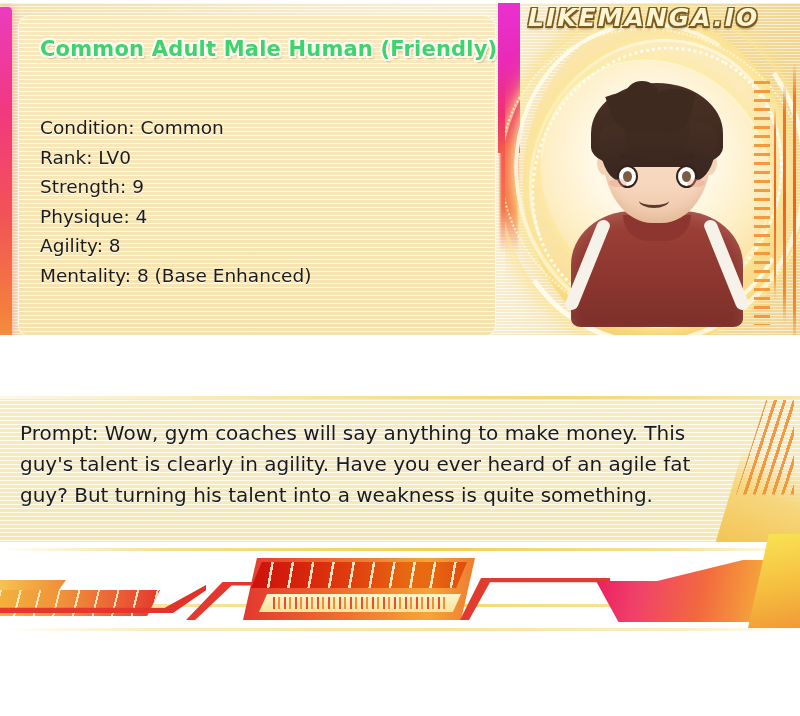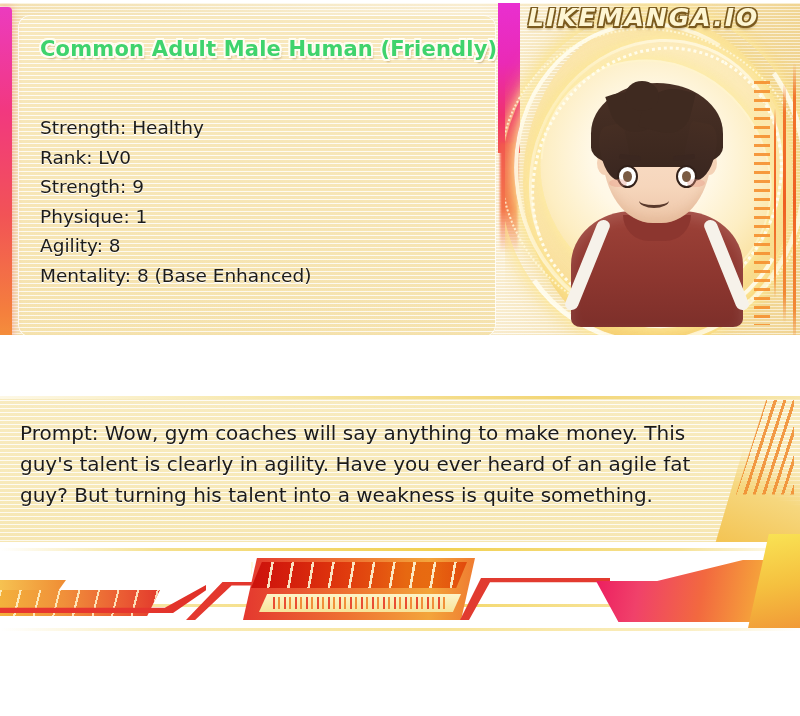--- a/index.html
+++ b/index.html
@@ -338,24 +338,24 @@
 <body>
 
 <div id="page">
 
   <div class="hud-top">
     <div class="scan"></div>
 
     <div class="stat-card">
       <div class="card-title">Common Adult Male Human (Friendly)</div>
       <div class="stat-list">
-        <div class="stat-row">Strength: Healthy</div>
+        <div class="stat-row">Condition: Common</div>
         <div class="stat-row">Rank: LV0</div>
         <div class="stat-row">Strength: 9</div>
-        <div class="stat-row">Physique: 1</div>
+        <div class="stat-row">Physique: 4</div>
         <div class="stat-row">Agility: 8</div>
         <div class="stat-row">Mentality: 8 (Base Enhanced)</div>
       </div>
     </div>
 
     <div class="rim-left"></div>
     <div class="rim-mag"></div>
     <div class="rim-mag2"></div>
 
     <div class="portrait-zone">

